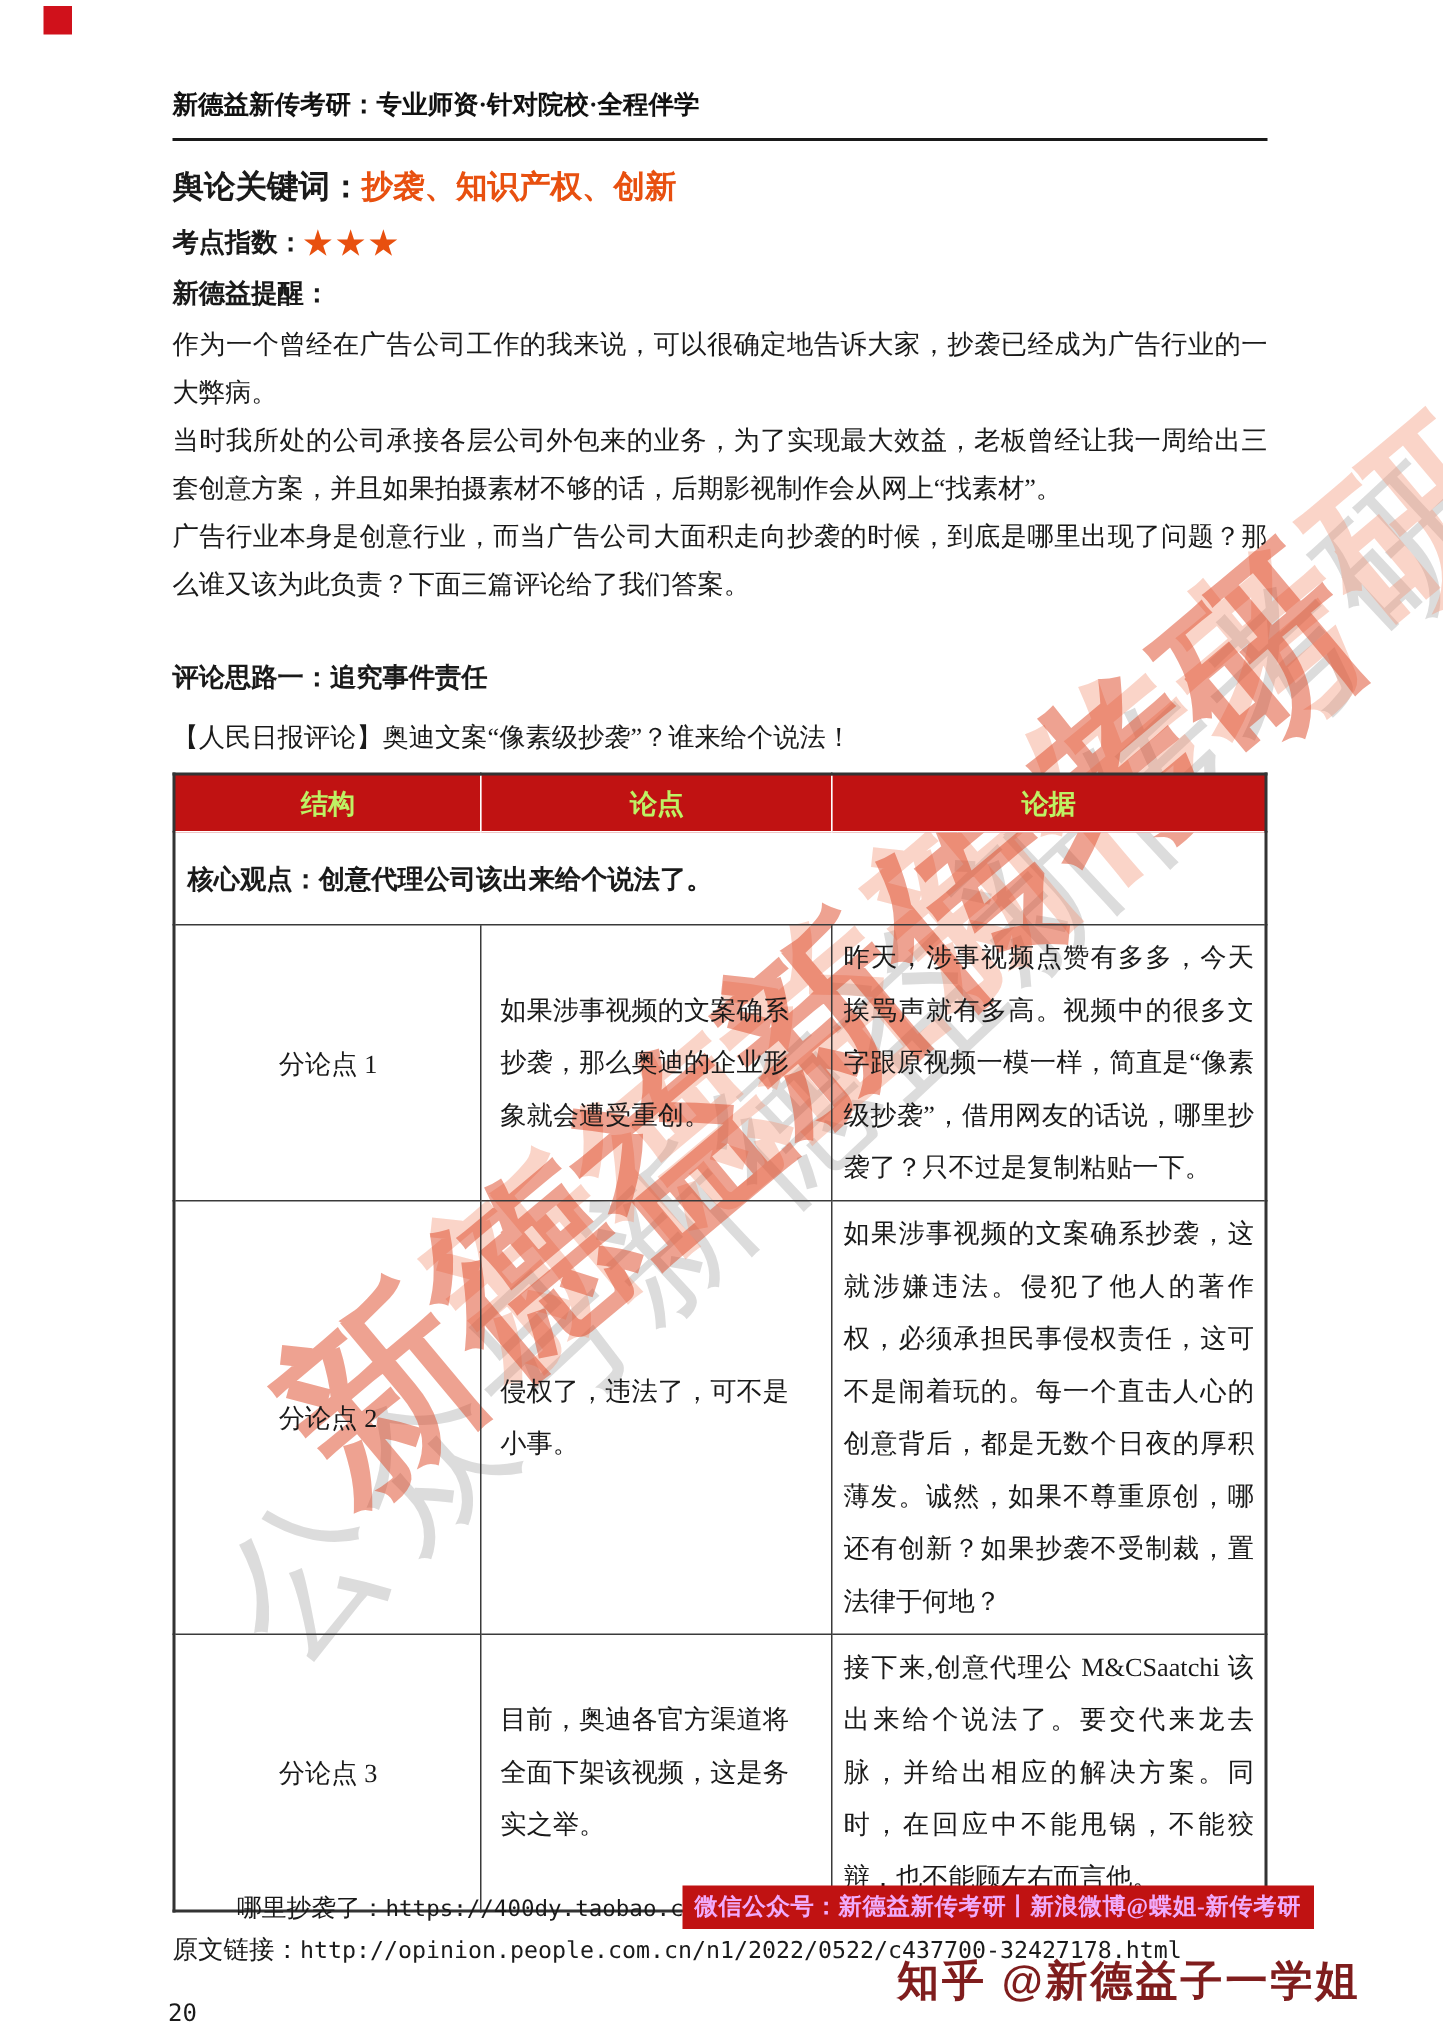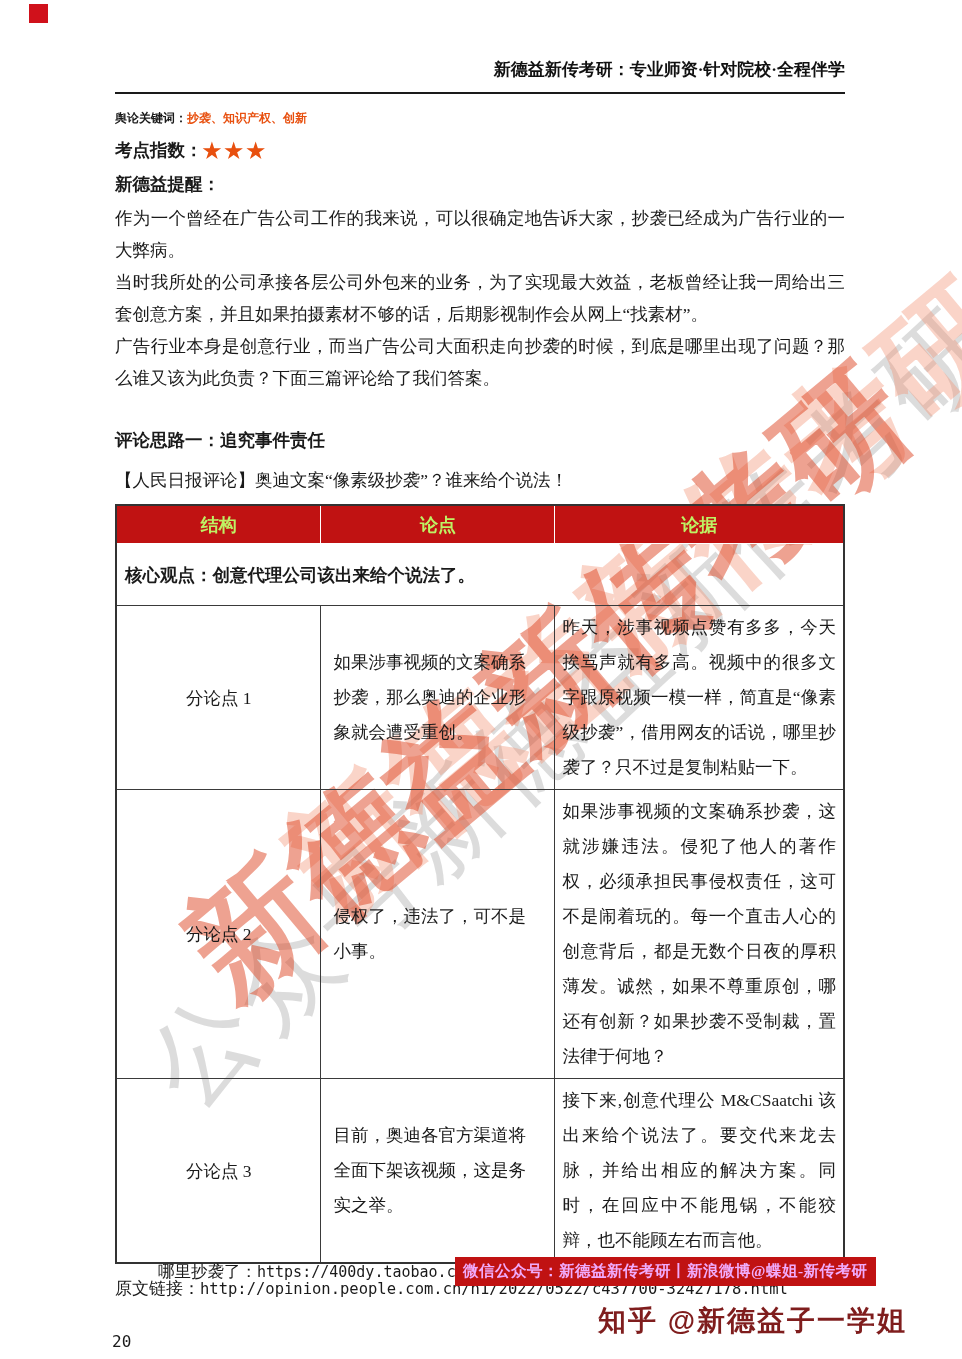--- a/index.html
+++ b/index.html
@@ -11,27 +11,27 @@
   }
   .wm{position:absolute;transform-origin:0 0;white-space:nowrap;pointer-events:none;z-index:0;font-weight:bold;}
   .wm-gray{left:118px;top:1035px;font-size:105px;letter-spacing:6px;font-weight:400;color:rgba(150,150,150,0.33);transform:rotate(-43deg);}
   .wm-orange-strong{left:150px;top:905px;font-size:128px;color:rgba(222,70,35,0.50);transform:rotate(-40deg);}
   .wm-orange-pale{left:250px;top:820px;font-size:128px;color:rgba(242,148,118,0.40);transform:rotate(-40deg);}
 
   .corner-mark{position:absolute;left:29px;top:4px;width:19px;height:19px;background:#d0111b;z-index:3;}
 
   .page-header{
     position:absolute;left:115px;top:58px;width:730px;z-index:2;
-    text-align:right;font-size:17px;font-weight:bold;color:#111;
+    text-align:left;font-size:17px;font-weight:bold;color:#111;
     padding-bottom:11px;border-bottom:2px solid #1a1a1a;
   }
 
   .content{position:absolute;left:115px;top:110px;width:730px;z-index:2;}
 
-  .kw-line{font-size:12px;font-weight:bold;margin:0 0 11px 0;}
+  .kw-line{font-size:21px;font-weight:bold;margin:0 0 11px 0;}
   .kw-line .orange{color:#e8500f;}
   .stars-line{font-size:17.5px;font-weight:bold;margin:0 0 8px 0;font-family:Liberation Serif, serif;}
   .stars{color:#e8500f;font-size:21px;letter-spacing:3px;vertical-align:-2px;}
   .reminder-line{font-size:17.5px;font-weight:bold;margin:0 0 6px 0;}
 
   .body-text p{margin:0;font-size:17.5px;line-height:32px;text-align:justify;}
 
   .section{margin-top:34px;}
   .sec-title{font-size:17.5px;font-weight:bold;margin:0 0 16px 0;}
   .sec-sub{font-size:17.5px;margin:0 0 12px 0;}

